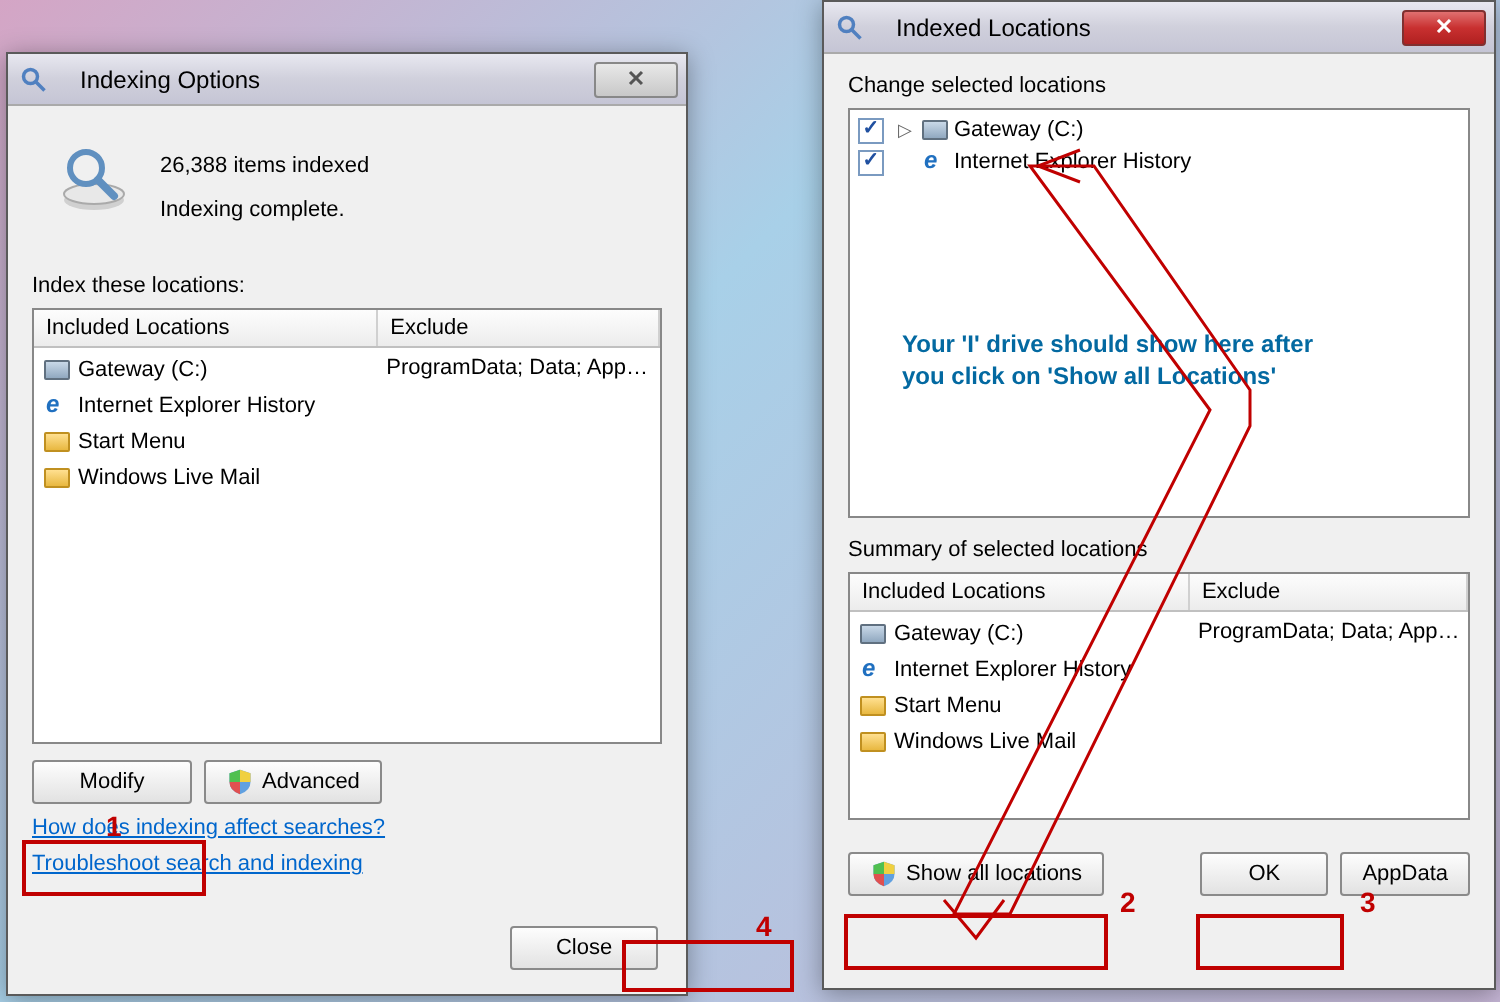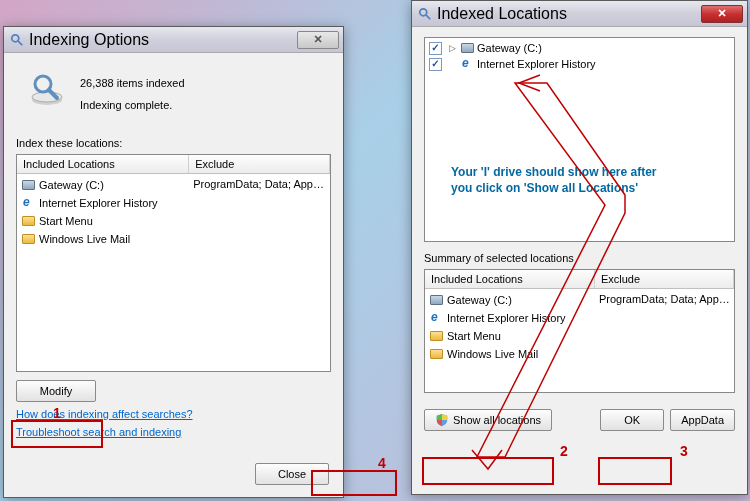--- a/index.html
+++ b/index.html
@@ -17,21 +17,21 @@
     border: 1px solid #5a5a5a;
     box-shadow: 0 2px 12px rgba(0,0,0,0.35);
   }
   .titlebar {
     height: 26px;
     background: linear-gradient(to bottom, #e8e8f0 0%, #d0d0dc 50%, #c5c5d5 100%);
     display: flex; align-items: center;
     padding: 0 4px 0 6px;
     border-bottom: 1px solid #aaa;
   }
-  .titlebar .title { flex: 1; font-size: 16px; display:flex; align-items:center; gap:5px;}
+  .titlebar .title { flex: 1; font-size: 12px; display:flex; align-items:center; gap:16px;}
   .close-btn {
     width: 42px; height: 18px;
     background: linear-gradient(to bottom, #e07070 0%, #c83030 50%, #b02020 100%);
     border: 1px solid #803030; border-radius: 2px;
     display:flex; align-items:center; justify-content:center;
     color:#fff; font-weight:bold; font-size:11px;
   }
   .close-btn-gray {
     width: 42px; height: 18px;
     background: linear-gradient(to bottom, #e8e8e8, #c8c8c8);
@@ -160,20 +160,29 @@
             </div>
             <div class="cell-exc"></div>
           </div>
         </div>
     </div>
 
     <div class="footer-row">
       <div class="btn">
           <span>Modify</span>
         </div>
+      <div class="btn">
+        <svg class="shield-ico" viewBox="0 0 16 16">
+            <path d="M8 1 L14 3 L14 8 Q14 13 8 15 Q2 13 2 8 L2 3 Z" fill="#60a0e0"></path>
+            <path d="M8 1 L14 3 L14 8 L8 8 Z" fill="#f0d040"></path>
+            <path d="M8 8 L8 15 Q2 13 2 8 Z" fill="#e05050"></path>
+            <path d="M8 1 L2 3 L2 8 L8 8 Z" fill="#50c050"></path>
+          </svg>
+        <span>Advanced</span>
+      </div>
     </div>
 
     <a class="link">How does indexing affect searches?</a><br>
     <a class="link">Troubleshoot search and indexing</a>
 
     <div style="position:absolute; right:14px; bottom:12px;">
       <div class="btn" style="min-width:74px;">
           <span>Close</span>
         </div>
     </div>
@@ -187,20 +196,21 @@
         <svg viewBox="0 0 16 16" width="14" height="14">
             <circle cx="6" cy="6" r="4" fill="none" stroke="#5080c0" stroke-width="2"></circle>
             <line x1="9" y1="9" x2="14" y2="14" stroke="#5080c0" stroke-width="2"></line>
           </svg>
       </span>
       <span>Indexed Locations</span>
     </div>
     <div class="close-btn">✕</div>
   </div>
   <div class="win-body">
+    <div class="section-label" style="margin-top:0;">Change selected locations</div>
     <div class="listbox" style="height:205px;">
       <div id="w2tree" style="padding:2px 0;">
           <div class="tree-row">
             <span class="checkbox checked"></span>
             <span class="expander">▷</span>
             <span class="ico">
               <span class="hdd"></span>
             </span>
             <span>Gateway (C:)</span>
           </div>

